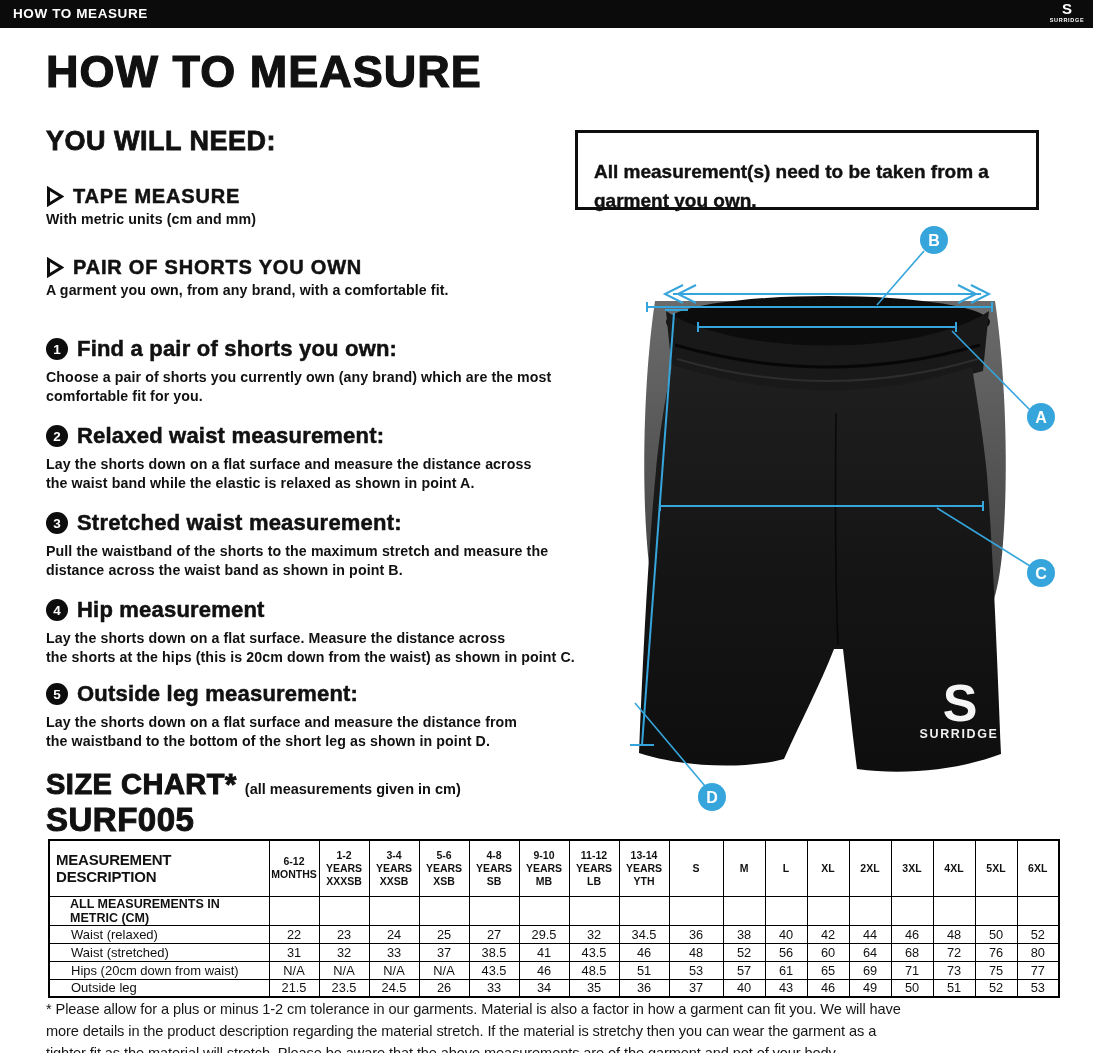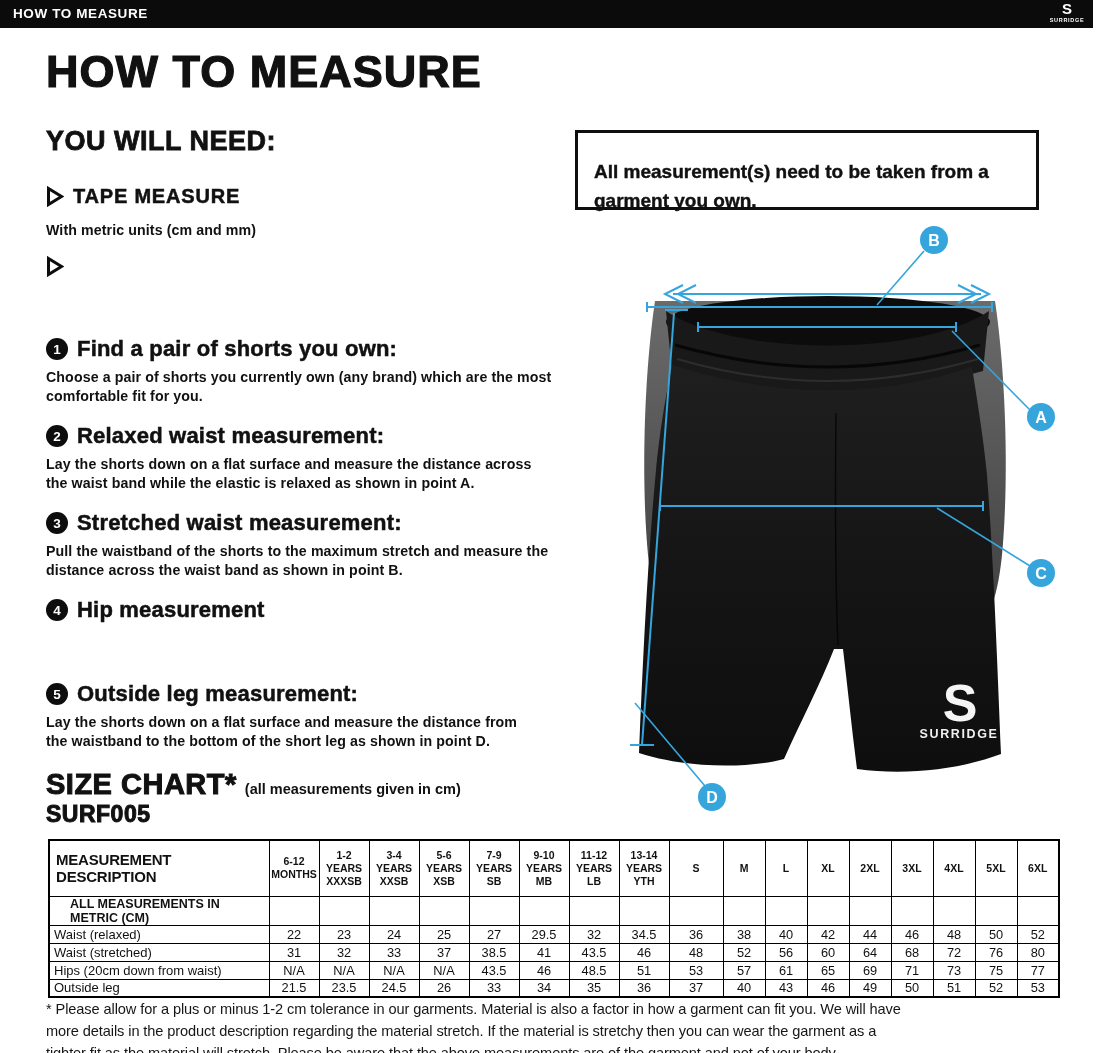--- a/index.html
+++ b/index.html
@@ -29,21 +29,21 @@
     position:absolute; left:46px; top:126px; font-size:27px; font-weight:900;
     letter-spacing:0.5px;text-align:center; -webkit-text-stroke:0.8px #111;
   }
 
   
   .need-item { position:absolute; left:46px; width:560px; }
   .need-item-0 { top:185px; }
   .need-item-1 { top:256px; }
   .need-head { display:flex; align-items:center; gap:9px; }
   .need-title { font-size:20px; font-weight:800; letter-spacing:0.8px; -webkit-text-stroke:0.5px #111; }
-  .need-desc { font-size:14.2px; font-weight:700; margin-top:14px; letter-spacing:0.1px; }
+  .need-desc { font-size:14.2px; font-weight:700; margin-top:3px; letter-spacing:0.1px; }
   .tri-icon { display:block; }
 
   
   .step { position:absolute; left:46px; width:592px; }
   .step-0 { top:336px; } .step-1 { top:423px; } .step-2 { top:510px; }
   .step-3 { top:597px; } .step-4 { top:681px; }
   .step-head { display:flex; align-items:center; gap:9px; }
   .badge {
     width:22px; height:22px; border-radius:50%; background:#0d0d0d; color:#fff;
     font-size:13.5px; font-weight:800; display:flex; align-items:center; justify-content:center;
@@ -74,29 +74,29 @@
     fill:#fff; font-size:16px; font-weight:800; text-anchor:middle;
     font-family:"Liberation Sans", sans-serif;
   }
   .logo-s { fill:#f5f5f5; font-size:52px; font-weight:900; text-anchor:middle; font-family:"Liberation Sans",sans-serif; }
   .logo-word { fill:#f0f0f0; font-size:12.5px; font-weight:700; letter-spacing:1.6px; text-anchor:middle; font-family:"Liberation Sans",sans-serif; }
 
   
   .sc-heading-row { position:absolute; left:46px; top:768px; display:flex; align-items:flex-end; }
   .sc-heading { font-size:29px; font-weight:900; letter-spacing:0.5px; -webkit-text-stroke:1px #111; }
   .sc-sub { font-size:14.5px; font-weight:800; margin-left:8px; margin-bottom:4px; }
-  .sc-code { position:absolute; left:46px; top:801px; font-size:23px; font-weight:900; letter-spacing:0.5px; -webkit-text-stroke:1px #111; }
+  .sc-code { position:absolute; left:46px; top:801px; font-size:33px; font-weight:900; letter-spacing:0.5px; -webkit-text-stroke:1px #111; }
 
   .table-wrap { position:absolute; left:48px; top:839px; }
   table.size-table { border-collapse:collapse; table-layout:fixed; width:1010px; border:2px solid #000; }
   .size-table th, .size-table td { border:1px solid #000; vertical-align:middle; }
   th.desc-h { font-size:15px; font-weight:800; text-align:left; padding-left:6px; height:56px; letter-spacing:-0.2px; }
   th.size-h { font-size:10.5px; line-height:1.25; font-weight:700; text-align:center; white-space:pre-line; padding:2px 0; }
   td.metric-label { font-size:12.5px; font-weight:800; text-align:left; padding-left:20px; height:16px; }
-  td.row-label { font-size:13px; text-align:left; padding-left:4px; height:18px; }
+  td.row-label { font-size:13px; text-align:left; padding-left:21px; height:18px; }
   td.size-cell { font-size:12.8px; text-align:center; height:18px; }
 
   
   .footnote {
     position:absolute; left:46px; top:999px; width:1060px;
     font-size:14.6px; line-height:1.5; white-space:pre-line; letter-spacing:-0.1px; color:#161616;
   }
 </style>
 </head>
 <body>
@@ -121,21 +121,23 @@
       </svg>
       <span class="need-title">TAPE MEASURE</span>
     </div>
     <div class="need-desc">With metric units (cm and mm)</div>
   </div>
   <div class="need-item need-item-1">
     <div class="need-head">
       <svg class="tri-icon" width="18" height="21" viewBox="0 0 18 21">
         <polygon points="2.5,2.5 15.5,10.5 2.5,18.5" fill="#fff" stroke="#0d0d0d" stroke-width="3"></polygon>
       </svg>
-    </div>
+      <span class="need-title">PAIR OF SHORTS YOU OWN</span>
+    </div>
+    <div class="need-desc">A garment you own, from any brand, with a comfortable fit.</div>
   </div>
 
   <div class="step step-0">
     <div class="step-head">
       <div class="badge">1</div>
       <div class="step-title">Find a pair of shorts you own:</div>
     </div>
     <div class="step-desc">Choose a pair of shorts you currently own (any brand) which are the most
 comfortable fit for you.</div>
   </div>
@@ -153,20 +155,22 @@
       <div class="step-title">Stretched waist measurement:</div>
     </div>
     <div class="step-desc">Pull the waistband of the shorts to the maximum stretch and measure the
 distance across the waist band as shown in point B.</div>
   </div>
   <div class="step step-3">
     <div class="step-head">
       <div class="badge">4</div>
       <div class="step-title">Hip measurement</div>
     </div>
+    <div class="step-desc">Lay the shorts down on a flat surface. Measure the distance across
+the shorts at the hips (this is 20cm down from the waist)  as shown in point C.</div>
   </div>
   <div class="step step-4">
     <div class="step-head">
       <div class="badge">5</div>
       <div class="step-title">Outside leg measurement:</div>
     </div>
     <div class="step-desc">Lay the shorts down on a flat surface and measure the distance from
 the waistband to the bottom of the short leg as shown in point D.</div>
   </div>
 
@@ -290,21 +294,21 @@
 MONTHS</th>
             <th class="size-h">1-2
 YEARS
 XXXSB</th>
             <th class="size-h">3-4
 YEARS
 XXSB</th>
             <th class="size-h">5-6
 YEARS
 XSB</th>
-            <th class="size-h">7-9
+            <th class="size-h">4-8
 YEARS
 SB</th>
             <th class="size-h">9-10
 YEARS
 MB</th>
             <th class="size-h">11-12
 YEARS
 LB</th>
             <th class="size-h">13-14
 YEARS

